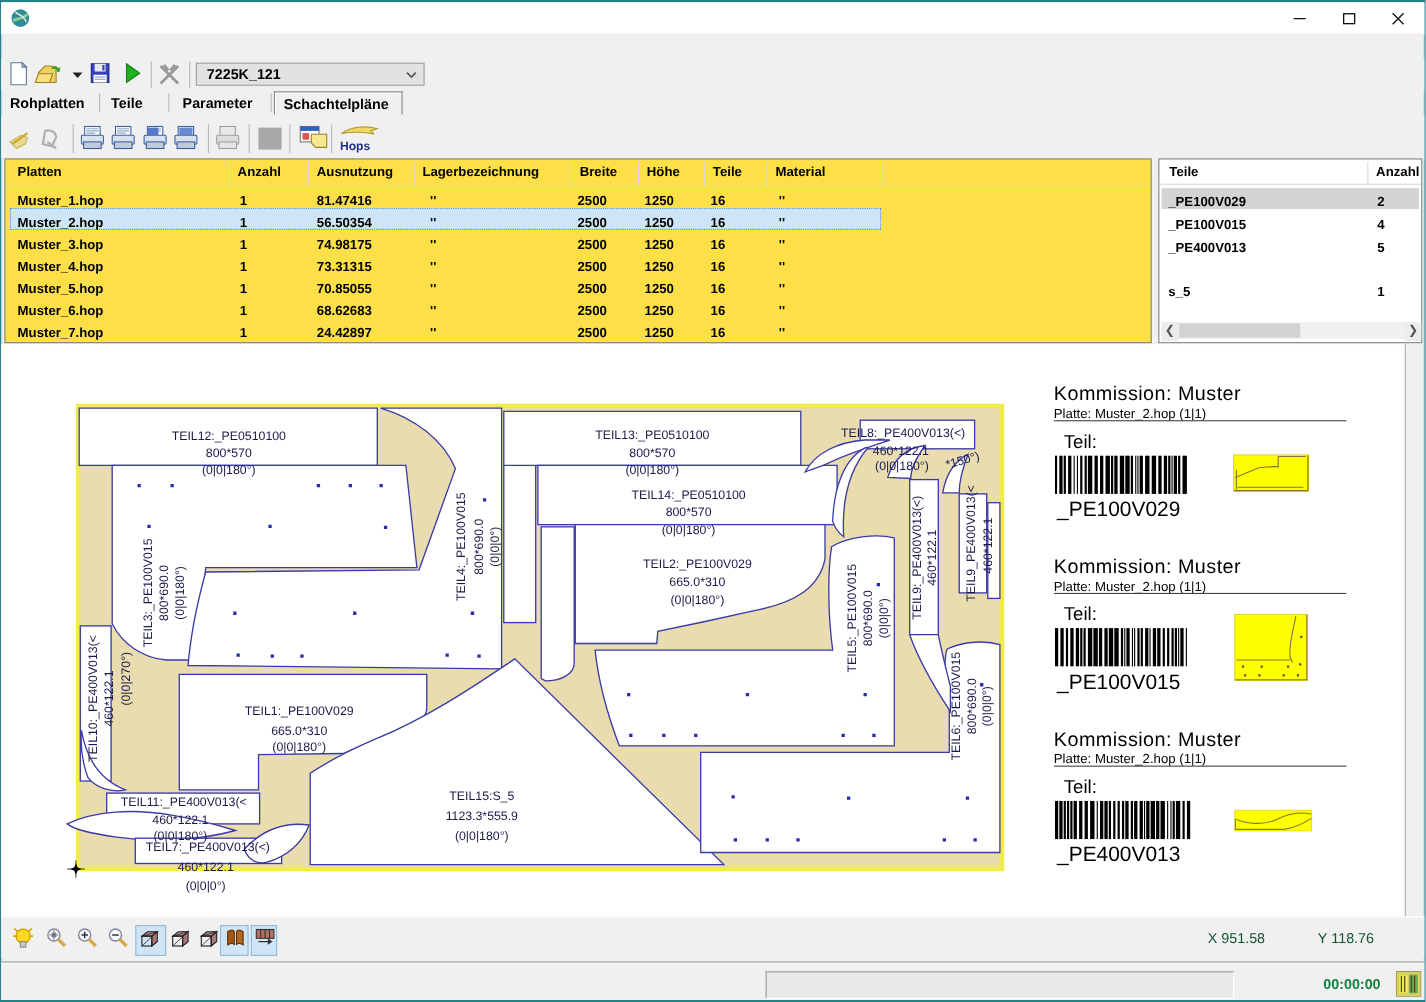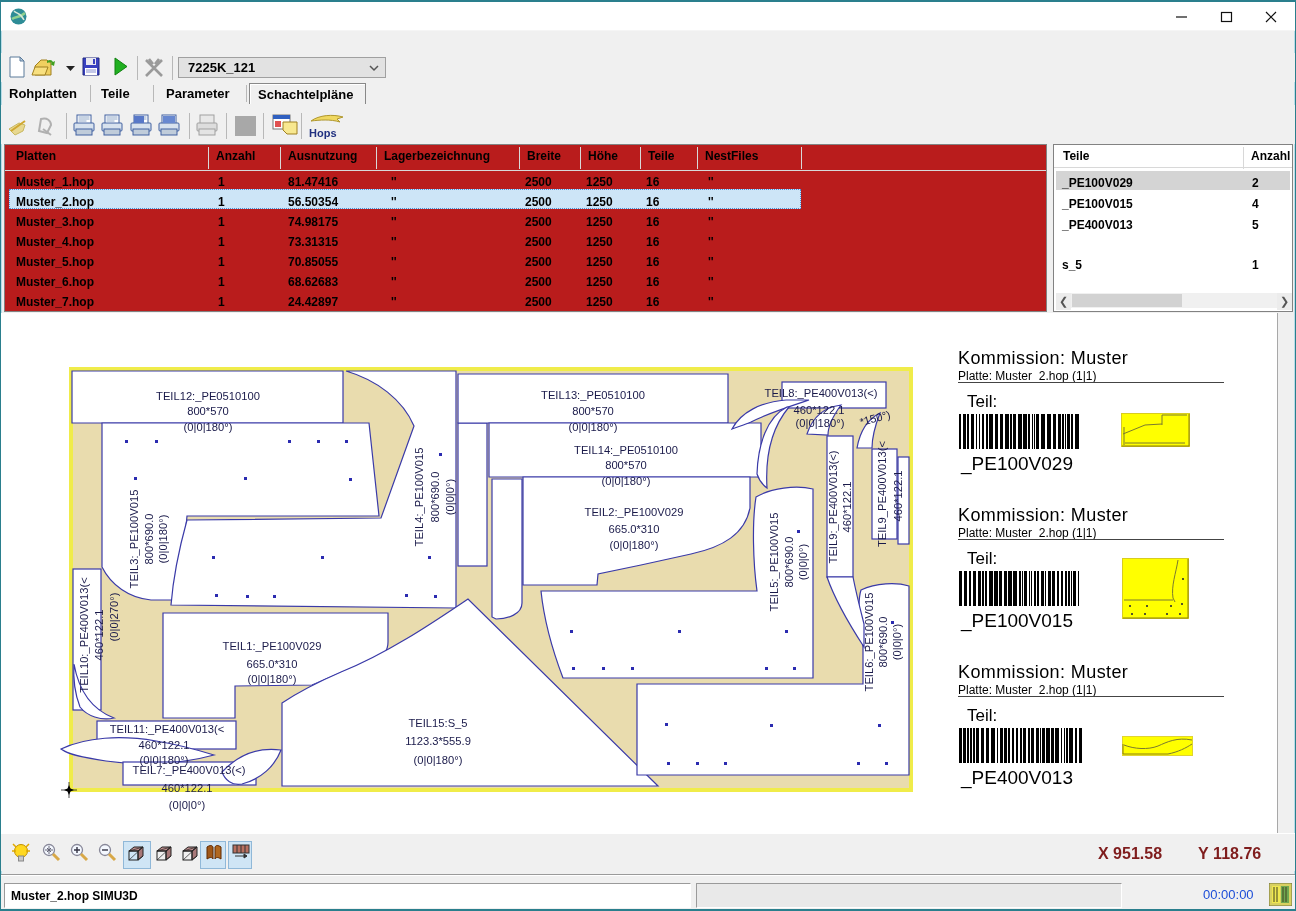--- a/index.html
+++ b/index.html
@@ -12,40 +12,40 @@
 #menubar span{position:absolute;top:3px}
 #menubar u{text-decoration:underline}
 #toolbar1{position:absolute;left:0;top:51px;width:100%;height:29px;background:#f0f0f0}
 .sep{position:absolute;width:1px;background:#b8b8b8}
 #tabs{position:absolute;left:0;top:80px;width:100%;height:22px;font-size:13px;font-weight:bold;color:#000}
 .tab{position:absolute;top:4px}
 #activetab{position:absolute;left:248px;top:1px;width:117px;height:21px;background:#f0f0f0;
  border:1px solid #888;border-bottom:none;box-shadow:inset 1px 1px 0 #fff}
 #toolbar2{position:absolute;left:0;top:103px;width:100%;height:39px;background:#f0f0f0}
 
-#ltable{position:absolute;left:3px;top:142px;width:1043px;height:168px;background:#b91c1c;border:1px solid #828282}
+#ltable{position:absolute;left:3px;top:142px;width:1043px;height:168px;background:#fde047;border:1px solid #828282}
 #rtable{position:absolute;left:1052px;top:142px;width:240px;height:168px;background:#fff;border:1px solid #828282}
 .hrow{position:absolute;top:4px;height:18px;font-size:12px;font-weight:bold;color:#000}
 .hsep{position:absolute;top:2px;height:22px;width:1px;background:#d8d8d8}
 .hline{position:absolute;top:25px;left:0;right:0;height:1px;background:#d8d8d8}
 .trow{position:absolute;height:20px;font-size:12px;font-weight:bold;color:#000}
 .trow span{position:absolute;top:2px}
 #selrow{position:absolute;left:4px;top:44px;width:792px;height:20px;background:#cde5f7;border:1px dotted #4a90d9}
 #rselrow{position:absolute;left:2px;top:26px;width:234px;height:19px;background:#d4d4d4}
 
 #main{position:absolute;left:0;top:311px;width:1277px;height:520px;background:#fff;border-right:1px solid #a8a8a8}
 
 #btool{position:absolute;left:0;top:831px;width:100%;height:38px;background:#f0f0f0;border-top:1px solid #fff}
 .selbox{position:absolute;top:7px;height:28px;background:#cfe5f5;border:1px solid #90b8d8}
-#coords{position:absolute;top:843px;font-size:16px;font-weight:bold;color:#7f1d1d}
+#coords{position:absolute;top:843px;font-size:13px;font-weight:normal;color:#14532d}
 
 #sbar{position:absolute;left:0;top:872px;width:100%;height:37px;background:#f0f0f0;border-top:1px solid #9a9a9a;box-shadow:inset 0 1px 0 #fff}
 .sfield{position:absolute;top:8px;height:25px;border:1px solid #9a9a9a;border-right-color:#fff;border-bottom-color:#fff;background:#fff}
 #sbar .t1{position:absolute;left:6px;top:5px;font-size:12px;font-weight:bold;color:#000}
-#timer{position:absolute;left:1199px;top:12px;font-size:13px;font-weight:normal;color:#1d4ed8}
+#timer{position:absolute;left:1199px;top:12px;font-size:13px;font-weight:bold;color:#15803d}
 </style></head><body>
 <div id="win">
 <div id="titlebar">
  <svg class="abs" style="left:9px;top:6px" width="17" height="17" viewBox="0 0 17 17">
   <circle cx="8.5" cy="8.5" r="8" fill="#2e8c96"></circle>
   <path d="M2 11 C6 8 10 10 15 5" stroke="#8fd08f" stroke-width="2.5" fill="none"></path>
   <path d="M4 3 C7 6 11 5 14 12" stroke="#d8e8d8" stroke-width="1.5" fill="none"></path>
  </svg>
  <svg class="abs" style="right:91px;top:0" width="45" height="29" viewBox="0 0 45 29">
         <path d="M17 15 h11" stroke="#111" stroke-width="1.2"></path>
@@ -141,21 +141,21 @@
  <div class="abs b" style="left:308px;top:22px;font-size:11px;color:#203080">Hops</div>
 </div>
 <div id="ltable">
  <div class="hrow" style="left:11px">Platten</div>
  <div class="hrow" style="left:211px">Anzahl</div>
  <div class="hrow" style="left:283px">Ausnutzung</div>
  <div class="hrow" style="left:379px">Lagerbezeichnung</div>
  <div class="hrow" style="left:522px">Breite</div>
  <div class="hrow" style="left:583px">Höhe</div>
  <div class="hrow" style="left:643px">Teile</div>
- <div class="hrow" style="left:700px">NestFiles</div>
+ <div class="hrow" style="left:700px">Material</div>
  <div class="hsep" style="left:203px"></div>
       <div class="hsep" style="left:275px"></div>
  <div class="hsep" style="left:371px"></div>
       <div class="hsep" style="left:514px"></div>
  <div class="hsep" style="left:575px"></div>
       <div class="hsep" style="left:635px"></div>
  <div class="hsep" style="left:692px"></div>
       <div class="hsep" style="left:796px"></div>
  <div class="hline"></div>
  <div id="selrow"></div>
@@ -510,23 +510,20 @@
   <path d="M210 7 c-3 -2 -5 -2 -6 0 v12 c1 -2 3 -2 6 0 z" fill="#b06820" stroke="#602800"></path>
 
   <rect x="222" y="5" width="16" height="8" fill="#b87060" stroke="#333"></rect>
   <path d="M226 5 v8 M230 5 v8 M234 5 v8" stroke="#333"></path>
   <path d="M224 16 h12 M236 16 l-3 -2 v4 z" stroke="#333" fill="#333"></path>
  </svg>
 </div>
 <div id="coords" style="left:1097px">X&nbsp;951.58</div>
 <div id="coords" style="left:1197px">Y&nbsp;118.76</div>
 <div id="sbar">
- <div class="sfield" style="left:3px;width:687px">
-        <div class="t1">Muster_2.hop SIMU3D</div>
-      </div>
  <div class="sfield" style="left:695px;width:426px;background:#e9e9e9"></div>
  <div id="timer" style="left:1202px">00:00:00</div>
  <svg class="abs" style="left:1268px;top:8px" width="23" height="23" viewBox="0 0 23 23">
   <rect x="0" y="0" width="23" height="23" fill="#d8d060" stroke="#707040"></rect>
   <rect x="3" y="3" width="8" height="17" fill="#f0e850"></rect>
   <rect x="12" y="3" width="8" height="17" fill="#70a850"></rect>
   <path d="M5 4 v15 M8 4 v15 M14 4 v15 M17 4 v15" stroke="#404020"></path>
  </svg>
 </div>
 </div>

